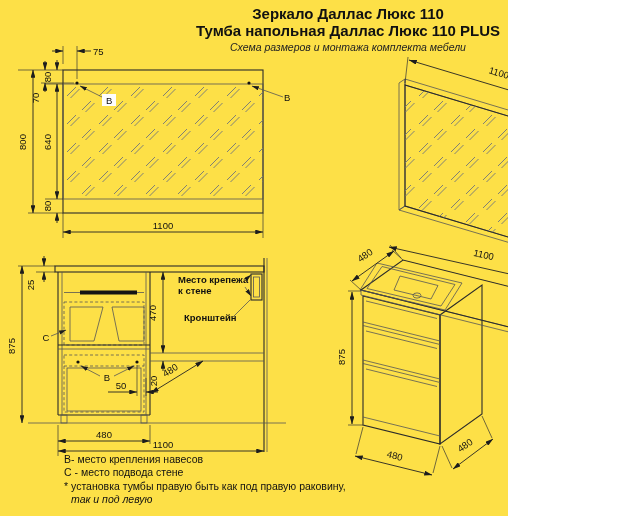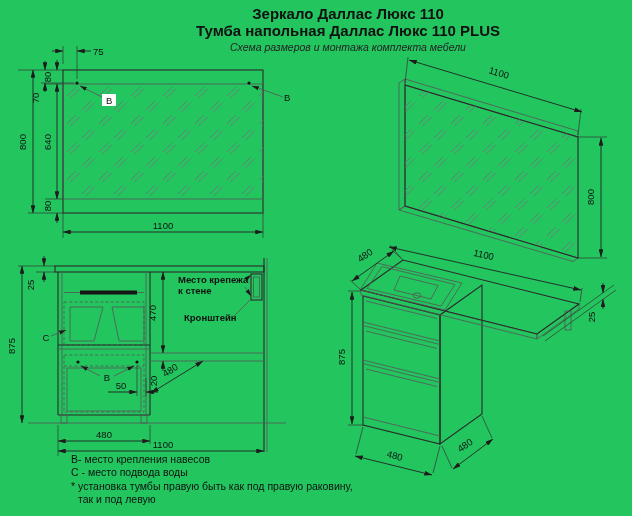--- a/index.html
+++ b/index.html
@@ -1,22 +1,22 @@
 <!DOCTYPE html>
 <html><head>
 <meta charset="utf-8">
 <style>
   html,body{margin:0;padding:0;background:#fff;}
-  #stage{position:relative;width:632px;height:516px;background:#22c55e;overflow:hidden;
+  #stage{position:relative;width:508px;height:516px;background:#fde047;overflow:hidden;
          font-family:"Liberation Sans",sans-serif;color:#111;}
   .titles{position:absolute;left:60px;top:5px;width:576px;text-align:center;}
   .t1{font-weight:bold;font-size:15px;line-height:17px;color:#111;}
   .sub{font-style:italic;font-size:10.5px;color:#222;margin-top:2px;}
-  .foot{position:absolute;left:71px;top:453px;font-size:10.5px;line-height:13.4px;color:#111;}
-  .foot .indent{padding-left:7px;}
+  .foot{position:absolute;left:64px;top:453px;font-size:10.5px;line-height:13.4px;color:#111;}
+  .foot .indent{padding-left:7px;font-style:italic;}
   svg{position:absolute;left:0;top:0;}
   svg text{font-family:"Liberation Sans",sans-serif;font-size:9.5px;fill:#111;}
   text.b{font-weight:bold;font-size:9.5px;}
   .dim{stroke:#222;stroke-width:0.9;fill:none;}
   .ext{stroke:#333;stroke-width:0.7;fill:none;}
   .out{stroke:#2a2a2a;stroke-width:1.1;fill:none;}
   .thin{stroke:#555;stroke-width:0.8;fill:none;}
   .dash{stroke:#555;stroke-width:0.8;fill:none;stroke-dasharray:3 2.2;}
 </style>
 </head>
@@ -249,18 +249,18 @@
         <line class="ext" x1="442" y1="446" x2="452" y2="468"></line>
         <line class="ext" x1="482" y1="416" x2="492" y2="438"></line>
         <line class="dim" x1="453" y1="469" x2="493" y2="439" marker-start="url(#ar)" marker-end="url(#ar)"></line>
         <text text-anchor="middle" x="467" y="448" transform="rotate(-35.5 467 448)">480</text>
       </g>
     </g>
   </svg>
 
   <div class="foot">
     <div>В- место крепления навесов</div>
-    <div>С - место подвода воды</div>
+    <div>С - место подвода стене</div>
     <div>* установка тумбы правую быть как под правую раковину,</div>
     <div class="indent">так и под левую</div>
   </div>
 
 </div>
 
 </body></html>

